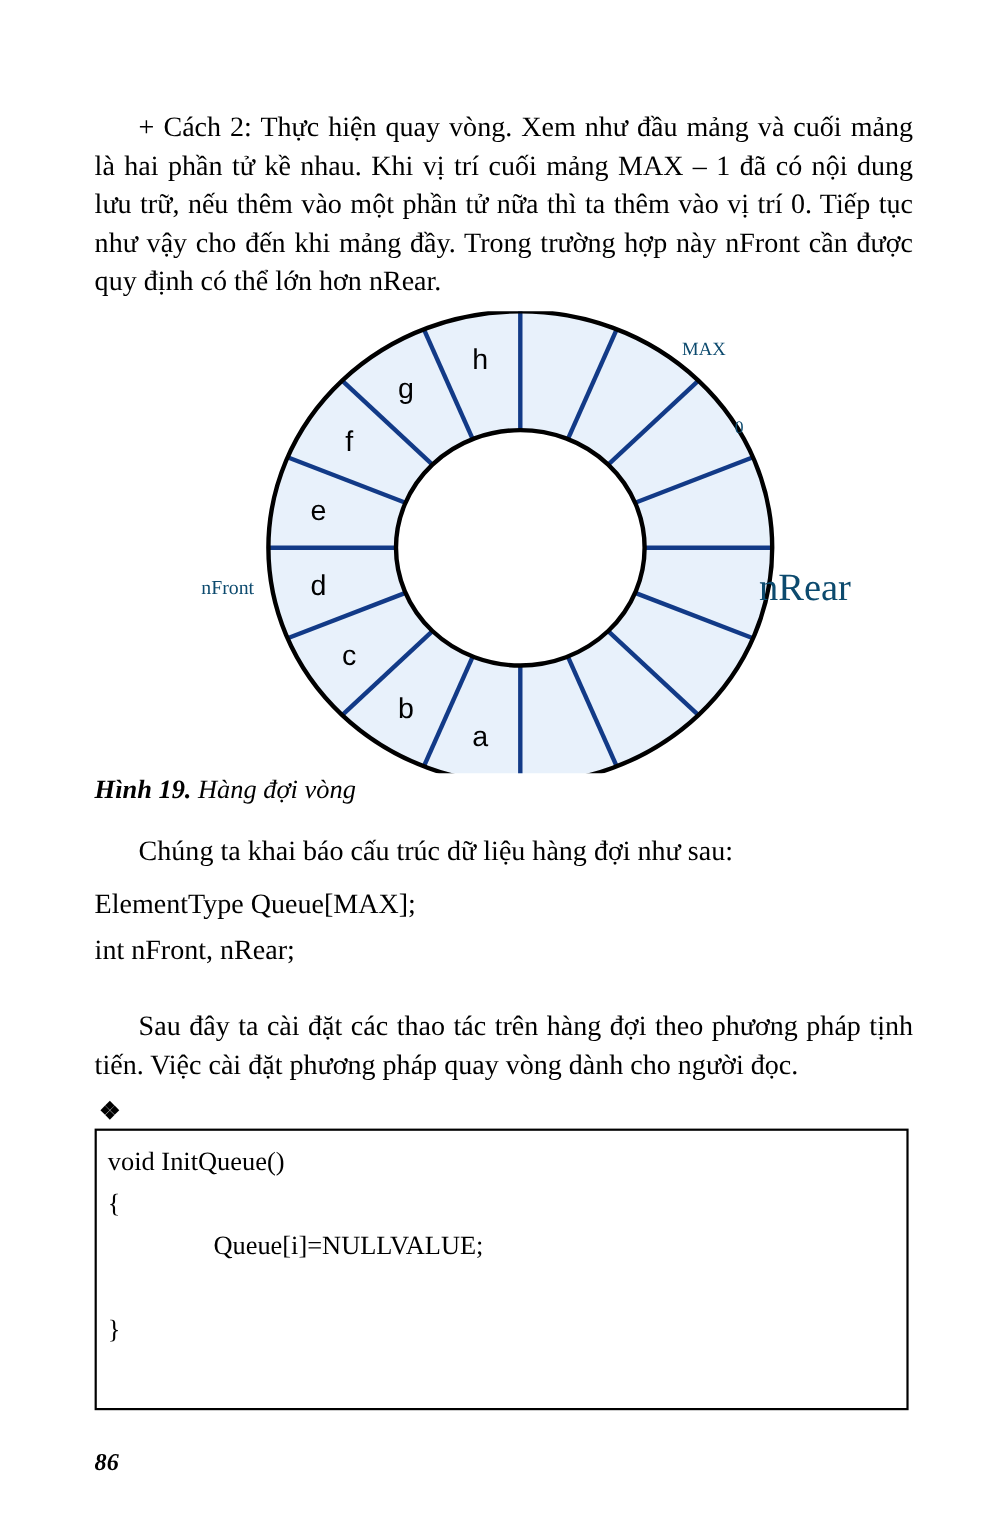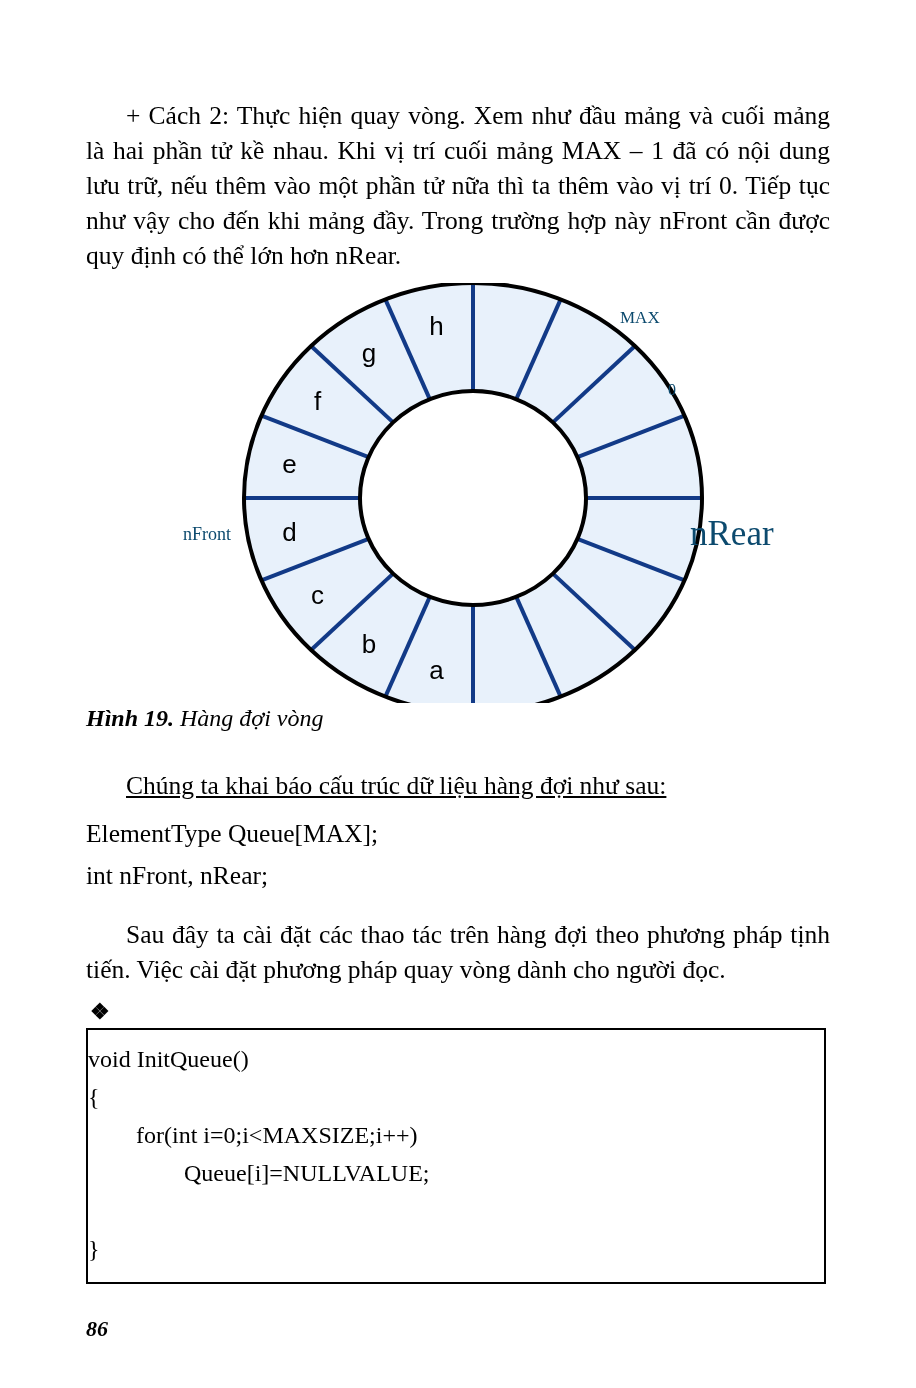--- a/index.html
+++ b/index.html
@@ -67,21 +67,21 @@
   .heading .bullet{
     font-size:22px;
     line-height:1;
   }
 
   .codebox{
     border:2px solid #000;
     margin-top:5px;
     width:740px;
     box-sizing:border-box;
-    padding:10px 0 10px 0;
+    padding:10px 0 10px 10px;
     height:256px;
   }
   .codebox .cl{
     font-size:24px;
     line-height:38px;
     white-space:pre;
     margin:0;
   }
 
   .pagenum{
@@ -148,37 +148,36 @@
       <span class="diaglabel" id="lbl-max" style="left:534px;top:25px;font-size:17px;">MAX</span>
       <span class="diaglabel" id="lbl-zero" style="left:582px;top:98px;font-size:16px;">0</span>
       <span class="diaglabel" id="lbl-nfront" style="left:49px;top:241px;font-size:18px;margin-left:48px;">nFront</span>
       <span class="diaglabel" id="lbl-nrear" style="left:604px;top:231px;font-size:35px;">nRear</span>
     </div>
 
     <div class="caption">
       <b>Hình 19.</b><span> Hàng đợi vòng</span>
     </div>
 
-    <p class="body indent" style="margin-top:36px;text-decoration:underline;">Chúng ta khai báo cấu trúc dữ liệu hàng đợi như sau:</p>
+    <p class="body indent" style="margin-top:24px;">Chúng ta khai báo cấu trúc dữ liệu hàng đợi như sau:</p>
 
     <div id="decl-list" style="margin-top:10px;">
         <p class="line"><span>ElementType Queue[MAX];</span></p>
         <p class="line"><span>int nFront, nRear;</span></p>
       </div>
 
-    <p class="body indent" style="margin-top:20px;">Sau đây ta cài đặt các thao tác trên hàng đợi theo phương pháp tịnh tiến. Việc cài đặt phương pháp quay vòng dành cho người đọc.</p>
+    <p class="body indent" style="margin-top:30px;">Sau đây ta cài đặt các thao tác trên hàng đợi theo phương pháp tịnh tiến. Việc cài đặt phương pháp quay vòng dành cho người đọc.</p>
 
     <div class="heading" style="margin-top:14px;">
       <span class="bullet">❖</span>
     </div>
 
     <div class="codebox" id="codebox">
         <p class="cl">void InitQueue()</p>
         <p class="cl">{</p>
-        <p class="cl">        for(int i=0;i&lt;MAXSIZE;i++)</p>
         <p class="cl">                Queue[i]=NULLVALUE;</p>
         <p class="cl">&nbsp;</p>
         <p class="cl">}</p>
       </div>
 
   </div>
 
   <div class="pagenum">86</div>
 </div>
 

